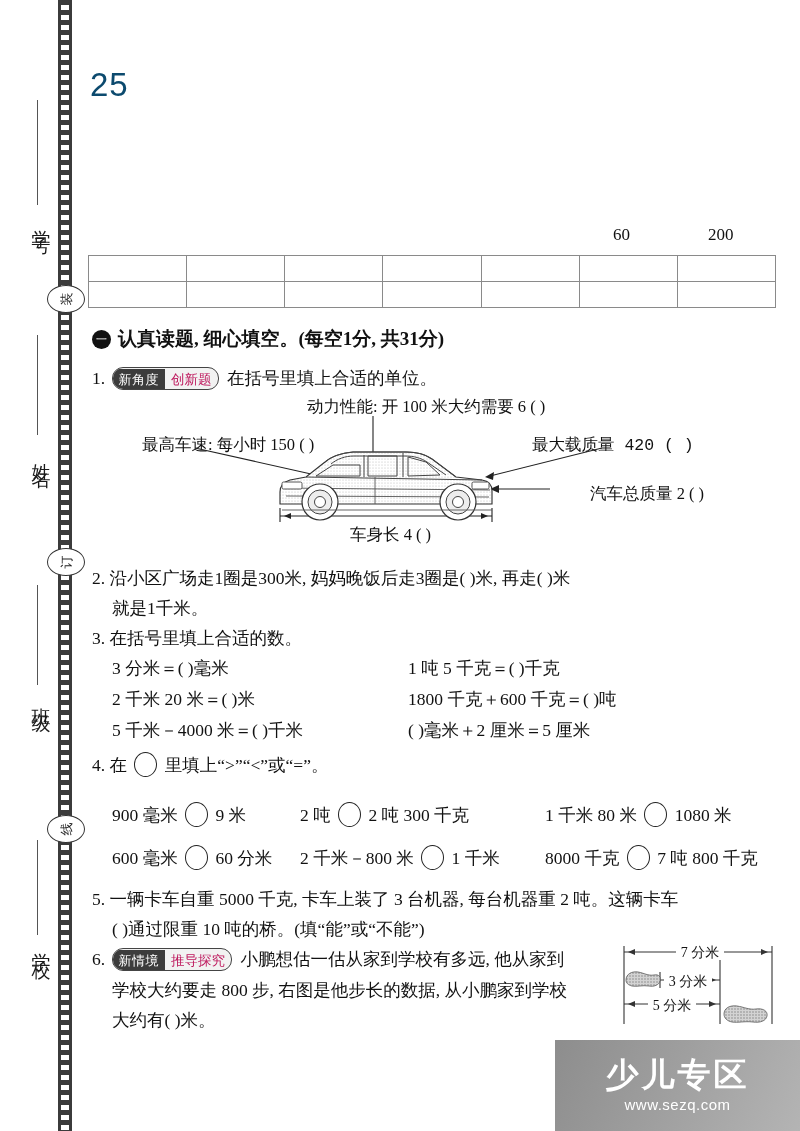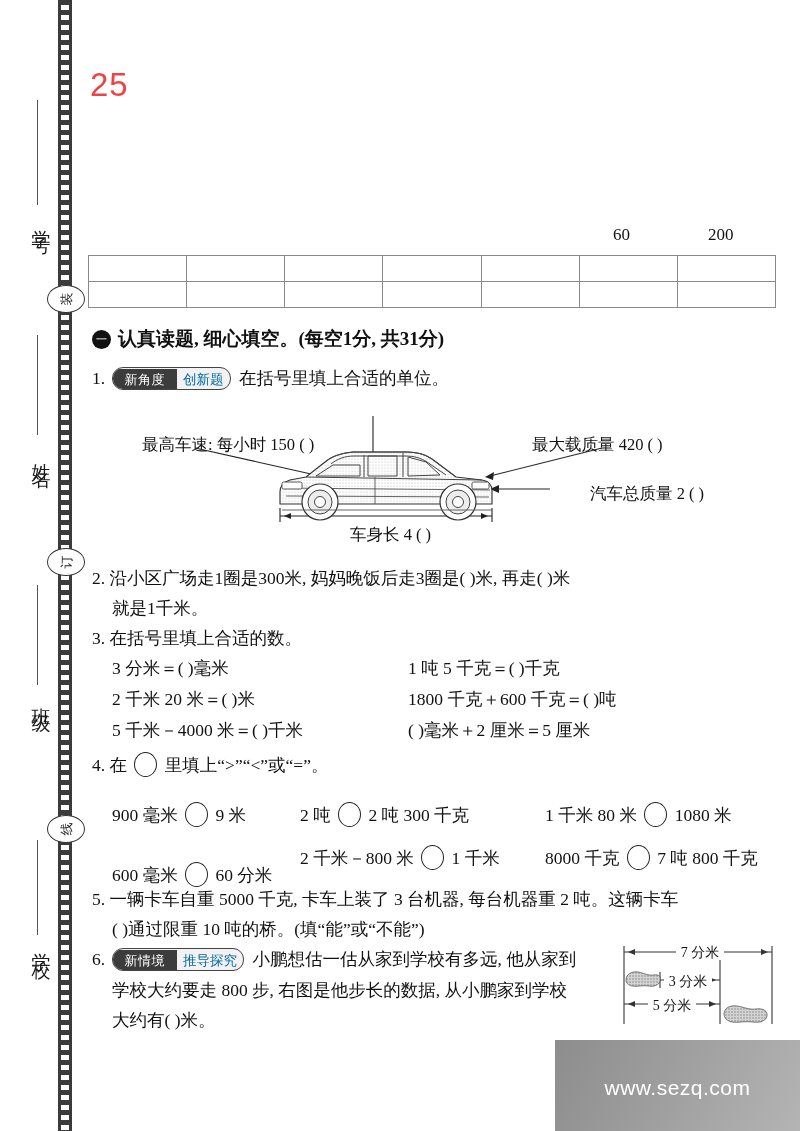--- a/index.html
+++ b/index.html
@@ -17,21 +17,21 @@
   }
 
   
   .page-number {
     position: absolute;
     left: 90px;
     top: 66px;
     font-family: "Liberation Sans", sans-serif;
     font-size: 33px;
     letter-spacing: 1px;
-    color: #ef4444;
+    color: #0c4a6e;
   }
 
   
   .binding {
     position: absolute;
     left: 58px;
     top: 0px;
     width: 14px;
     height: 1131px;
     background:
@@ -160,28 +160,28 @@
     margin: 0 4px 0 2px;
     position: relative;
     top: -1px;
     background: #f2f2f2;
   }
   .badge-dark {
     display: inline-block;
     background: #3c3c3c;
     color: #fff;
     font-size: 13px;
-    padding: 0 12px;
+    padding: 0 6px;
     height: 21px;
     font-family: "Liberation Sans", sans-serif;
     letter-spacing: 0.5px;
   }
   .badge-light {
     display: inline-block;
-    color: #0369a1;
+    color: #be185d;
     font-size: 13.5px;
     padding: 0 6px;
     height: 21px;
     font-family: "Liberation Sans", sans-serif;
   }
 
   
   .cmp-circle {
     display: inline-block;
     width: 21px;
@@ -229,21 +229,21 @@
   .wm-cn {
     color: #fff;
     font-size: 33px;
     font-weight: bold;
     letter-spacing: 3px;
     font-family: "Liberation Sans", sans-serif;
     line-height: 1;
   }
   .wm-url {
     color: #fff;
-    font-size: 21px;
+    font-size: 15px;
     font-family: "Liberation Sans", sans-serif;
     margin-top: 5px;
     letter-spacing: 0.5px;
   }
 </style>
 </head>
 <body>
 
 <div class="page-number">25</div>
 
@@ -303,22 +303,23 @@
   <span>认真读题, 细心填空。(每空1分, 共31分)</span>
 </div>
 
 <div class="q" style="left:92px;top:363px;">
   <span class="q-num">1.</span>
   <span class="badge-group"><span class="badge-dark">新角度</span><span class="badge-light">创新题</span></span>
   <span>在括号里填上合适的单位。</span>
 </div>
 
 <div class="car-area">
+  <div class="car-lbl" style="left:187px;top:4px;">动力性能: 开 100 米大约需要 6 (          )</div>
   <div class="car-lbl" style="left:22px;top:42px;">最高车速: 每小时 150 (          )</div>
-  <div class="car-lbl" style="left:412px;top:42px;">最大载质量 420 (          )</div>
+  <div class="car-lbl" style="left:412px;top:42px;font-family:Liberation Mono, monospace;">最大载质量 420 (          )</div>
   <div class="car-lbl" style="left:434px;top:91px;margin-left:36px;">汽车总质量 2 (          )</div>
   <div class="car-lbl" style="left:230px;top:132px;">车身长 4 (          )</div>
 
   <svg class="car-svg" width="670" height="150" viewBox="0 0 670 150">
     <defs>
       <pattern id="hatch" width="3" height="3" patternUnits="userSpaceOnUse">
         <rect width="3" height="3" fill="#ffffff"></rect>
         <circle cx="1" cy="1" r="0.55" fill="#b9b9b9"></circle>
       </pattern>
     </defs>
@@ -420,21 +421,21 @@
   <span>2 吨</span>
   <span class="cmp-circle"></span>
   <span>2 吨 300 千克</span>
 </div>
 <div class="q" style="left:545px;top:800px;">
   <span>1 千米 80 米</span>
   <span class="cmp-circle"></span>
   <span>1080 米</span>
 </div>
 
-<div class="q" style="left:112px;top:843px;margin-top:17px;">
+<div class="q" style="left:112px;top:843px;">
   <span>600 毫米</span>
   <span class="cmp-circle"></span>
   <span>60 分米</span>
 </div>
 <div class="q" style="left:300px;top:843px;text-align:center;">
   <span>2 千米－800 米</span>
   <span class="cmp-circle"></span>
   <span>1 千米</span>
 </div>
 <div class="q" style="left:545px;top:843px;">
@@ -498,14 +499,15 @@
     <rect x="56" y="1" width="48" height="17" fill="#ffffff"></rect>
     <text x="80" y="15" font-family="Liberation Serif, serif" font-size="14" text-anchor="middle" fill="#111">7 分米</text>
     <rect x="44" y="30" width="48" height="17" fill="#ffffff"></rect>
     <text x="68" y="44" font-family="Liberation Serif, serif" font-size="14" text-anchor="middle" fill="#111">3 分米</text>
     <rect x="28" y="54" width="48" height="17" fill="#ffffff"></rect>
     <text x="52" y="68" font-family="Liberation Serif, serif" font-size="14" text-anchor="middle" fill="#111">5 分米</text>
   </svg>
 </div>
 
 <div class="watermark">
+  <div class="wm-cn">少儿专区</div>
   <div class="wm-url">www.sezq.com</div>
 </div>
 
 </body></html>

